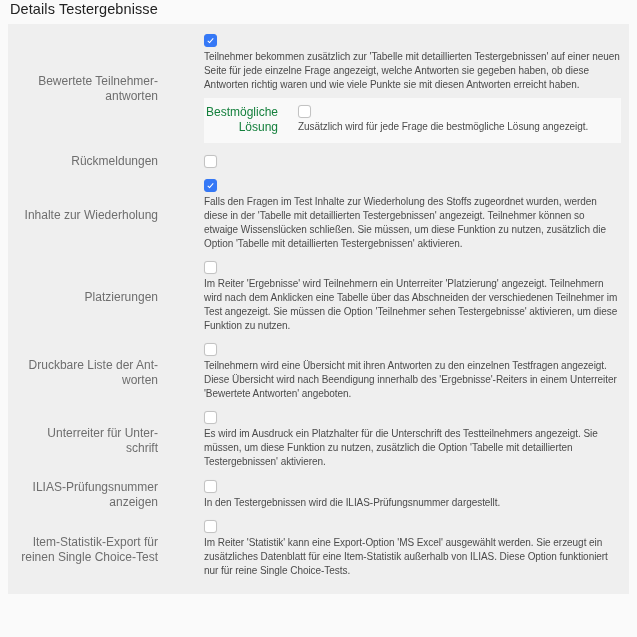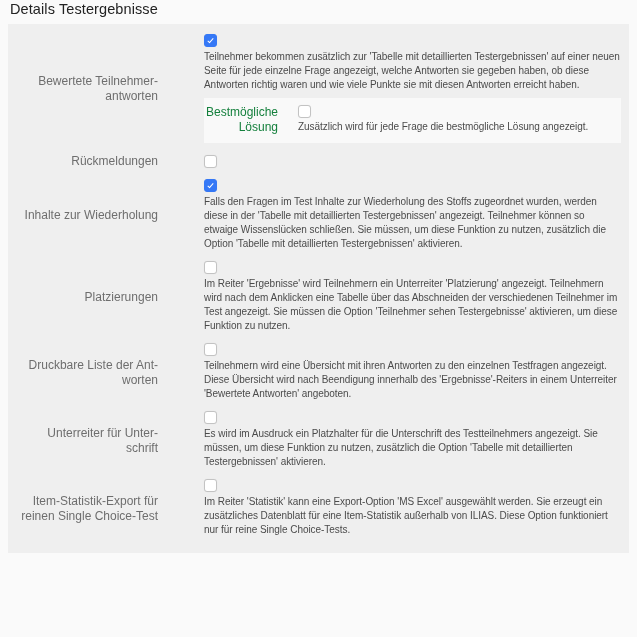--- a/index.html
+++ b/index.html
@@ -119,20 +119,27 @@
   </div>
 
   <div class="row">
     <div class="row-label">Unterreiter für Unter-schrift</div>
     <div class="row-content">
       <div class="checkbox"></div>
       <div class="desc">Es wird im Ausdruck ein Platzhalter für die Unterschrift des Testteilnehmers angezeigt. Sie müssen, um diese Funktion zu nutzen, zusätzlich die Option 'Tabelle mit detaillierten Testergebnissen' aktivieren.</div>
     </div>
   </div>
 
+  <div class="row">
+    <div class="row-label">ILIAS-Prüfungsnummer anzeigen</div>
+    <div class="row-content">
+      <div class="checkbox"></div>
+      <div class="desc">In den Testergebnissen wird die ILIAS-Prüfungsnummer dargestellt.</div>
+    </div>
+  </div>
 
   <div class="row">
     <div class="row-label">Item-Statistik-Export für reinen Single Choice-Test</div>
     <div class="row-content">
       <div class="checkbox"></div>
       <div class="desc">Im Reiter 'Statistik' kann eine Export-Option 'MS Excel' ausgewählt werden. Sie erzeugt ein zusätzliches Datenblatt für eine Item-Statistik außerhalb von ILIAS. Diese Option funktioniert nur für reine Single Choice-Tests.</div>
     </div>
   </div>
 
 </div>

